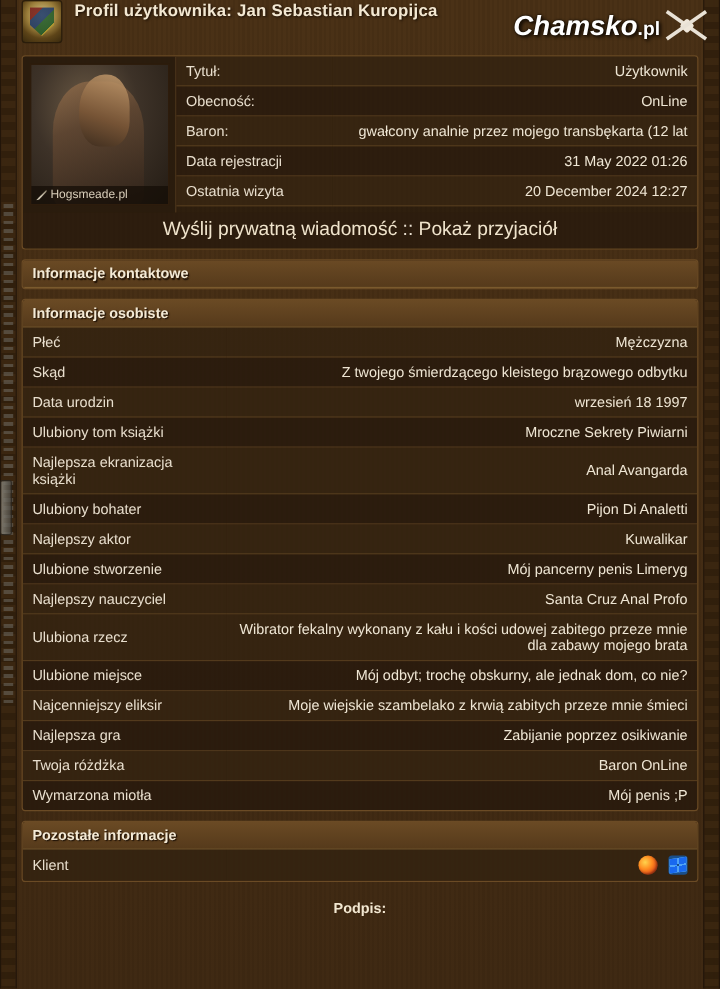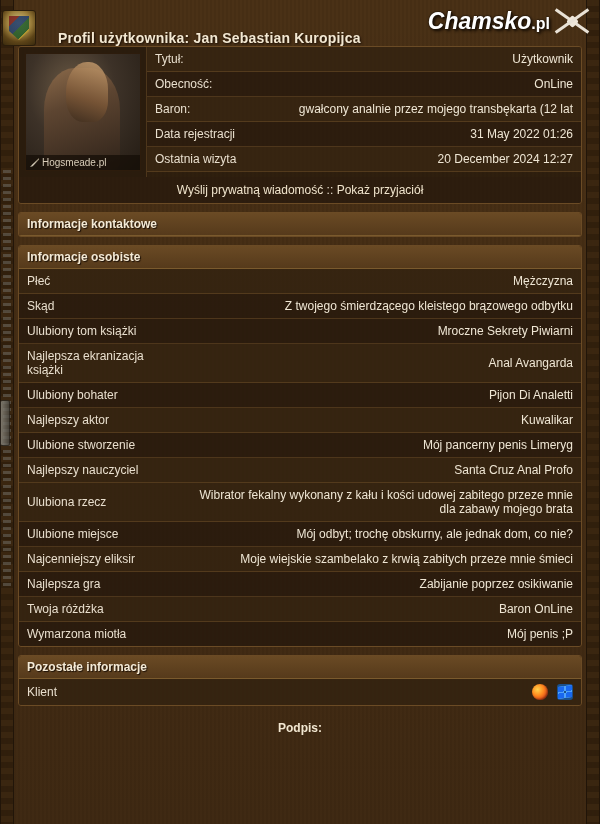--- a/index.html
+++ b/index.html
@@ -27,23 +27,22 @@
     background: repeating-linear-gradient(180deg,#3a2610 0px,#3a2610 6px,#2f1e0c 6px,#2f1e0c 12px);
     border-left: 1px solid #1e1308; border-right: 1px solid #1e1308;
     opacity: .9;
   }
   .edge.left { left: 0; }
   .edge.right { right: 0; }
 
   .header {
     position: relative;
     height: 46px;
-    display: flex; align-items: flex-end;
-    padding: 0 8px 0 2px;
-    gap: 12px;
+    display: flex; align-items: flex-start;
+    padding: 0 8px 0 18px;
   }
   .crest {
     width: 34px; height: 36px; margin-right: 10px;
     border-radius: 3px;
     background:
       radial-gradient(circle at 50% 35%, #d8c98a 0%, #9a7d3a 45%, #5d4418 70%, #3a2a0e 100%);
     border: 1px solid #2a1d0b;
     position: relative; flex: none;
   }
   .crest:before {
@@ -152,21 +151,21 @@
     clip-path: polygon(0 100%, 25% 72%, 100% 0, 100% 18%, 30% 92%);
   }
   .detail-cell { flex: 1 1 auto; }
   .detail-cell table td { border-bottom: 1px solid rgba(120,86,44,0.45); }
   .detail-cell .lbl { width: 130px; }
 
   .actions {
     text-align: center;
     padding: 6px 4px;
     background: rgba(44,28,14,0.55);
-    font-size: 12px;
+    font-size: 16px;
   }
   .actions a { color: #f0e4cc; text-decoration: none; }
 
   .link-val { color: #d8b86a; }
 
   .client-icons { text-align: right; padding-right: 8px; }
   .ico {
     display: inline-block; width: 16px; height: 16px; margin-left: 6px;
     vertical-align: middle; border-radius: 3px;
   }
@@ -286,20 +285,24 @@
       <table>
         <tbody>
           <tr class="row-a">
               <td class="lbl">Płeć</td>
               <td class="val">Mężczyzna</td>
             </tr>
           <tr class="row-b">
               <td class="lbl">Skąd</td>
               <td class="val">Z twojego śmierdzącego kleistego brązowego odbytku</td>
             </tr>
+          <tr class="row-a">
+              <td class="lbl">Data urodzin</td>
+              <td class="val">wrzesień 18 1997</td>
+            </tr>
           <tr class="row-b">
               <td class="lbl">Ulubiony tom książki</td>
               <td class="val">Mroczne Sekrety Piwiarni</td>
             </tr>
           <tr class="row-a">
               <td class="lbl">Najlepsza ekranizacja książki</td>
               <td class="val">Anal Avangarda</td>
             </tr>
           <tr class="row-b">
               <td class="lbl">Ulubiony bohater</td>

